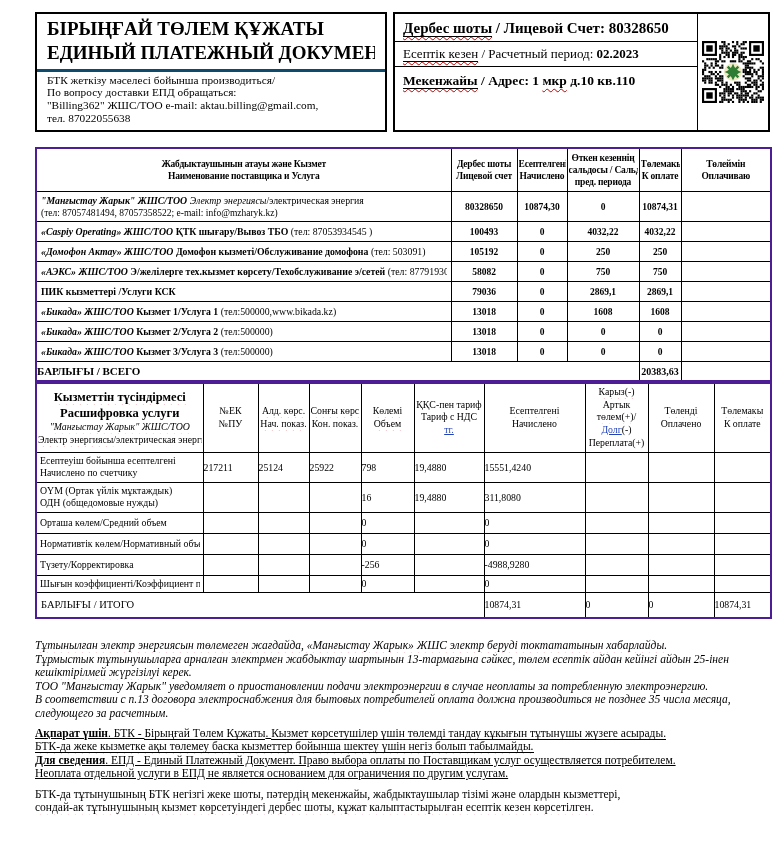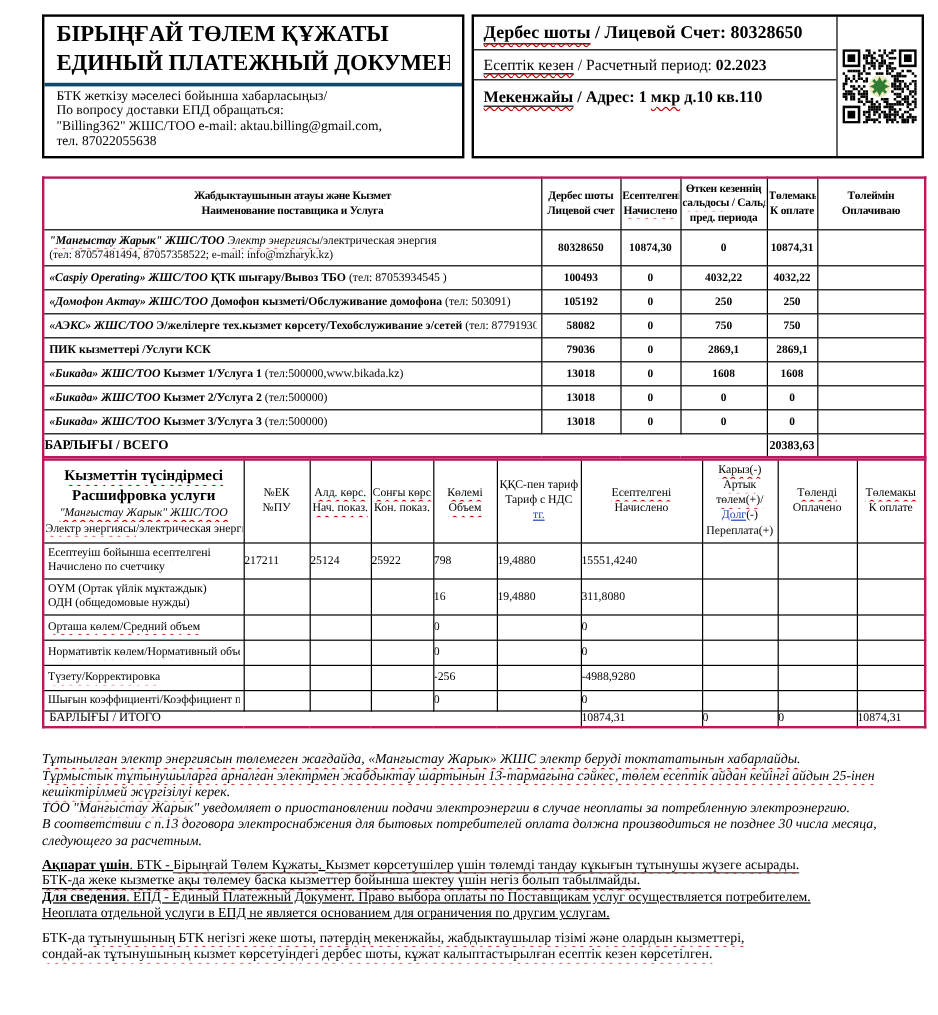--- a/index.html
+++ b/index.html
@@ -25,21 +25,21 @@
   .hd-right{flex:1;border:2px solid #000;box-sizing:border-box;display:flex}
   .acct{flex:1;display:flex;flex-direction:column;min-width:0}
   .acct-row{padding:4px 8px;box-sizing:border-box}
   .acct-row.rowa{font-size:15px;font-weight:bold;border-bottom:1px solid #000;padding-top:6px}
   .acct-row.rowb{font-size:13px;border-bottom:1px solid #000}
   .acct-row.rowc{font-size:13.5px;font-weight:bold;flex:1;padding-top:6px}
   .qr-cell{width:70px;border-left:1px solid #000;display:flex;align-items:center;justify-content:center}
   .qr{width:62px;height:62px}
 
   
-  table{border-collapse:collapse;table-layout:fixed;width:735px;border:2px solid #be185d}
+  table{border-collapse:collapse;table-layout:fixed;width:735px;border:2px solid #4c1d95}
   th,td{border:1px solid #000;overflow:hidden;vertical-align:middle;box-sizing:border-box;padding:0}
 
   
   .t1{margin-top:15px}
   .t1 th{font-size:9.5px;font-weight:bold;line-height:1.28;text-align:center;padding:3px 1px;letter-spacing:-0.2px}
   .t1 td.name{font-size:9.8px;text-align:left;padding:1px 4px;line-height:1.18}
   .t1 td.val{font-size:9.5px;font-weight:bold;text-align:center}
   .t1 tr.h1{height:20px}
   .t1 tr.h2{height:30px}
   .t1 tr.total{height:19px}
@@ -48,42 +48,42 @@
 
   
   .t2{}
   .t2 th{font-size:9.8px;font-weight:normal;line-height:1.3;text-align:center;padding:2px 1px;height:67px}
   .t2 th .line{white-space:nowrap}
   .t2 td.label{font-size:9.8px;text-align:left;padding:1px 3px;line-height:1.2}
   .t2 td.val{font-size:9.8px;text-align:left}
   .t2 tr.h1{height:21px}
   .t2 tr.h2{height:30px}
   .t2 tr.h1s{height:17px}
-  .t2 tr.total{height:14px}
+  .t2 tr.total{height:26px}
   .t2 td.total-label{font-size:10.5px;text-align:left;padding-left:4px}
 
   
   .notes{margin-top:20px;font-size:11.5px;line-height:1.18}
   .para{margin:0 0 6px 0}
   .para1{font-style:italic}
   .para3{margin-top:7px}
 </style>
 </head>
 <body>
 
 <div class="page">
 
   <div class="header">
     <div class="hd-left">
       <div class="hd-title">
           <div class="line"><span>БІРЫҢҒАЙ ТӨЛЕМ ҚҰЖАТЫ</span></div>
           <div class="line"><span>ЕДИНЫЙ ПЛАТЕЖНЫЙ ДОКУМЕНТ</span></div>
         </div>
       <div class="hd-contact">
-          <div class="line"><span>БТК </span><span class="sq">жеткізу мәселесі бойынша хабарласыңыз</span><span>/</span></div>
+          <div class="line"><span>БТК </span><span class="sq">жеткізу мәселесі бойынша производиться</span><span>/</span></div>
           <div class="line"><span>По вопросу доставки ЕПД обращаться:</span></div>
           <div class="line"><span>"Billing362" ЖШС/ТОО e-mail: aktau.billing@gmail.com,</span></div>
           <div class="line"><span>тел. 87022055638</span></div>
         </div>
     </div>
     <div class="hd-right">
       <div class="acct">
         <div class="acct-row rowa"><span class="u sq">Дербес шоты</span><span> / Лицевой Счет: 80328650</span></div>
         <div class="acct-row rowb"><span class="u sq">Есептік кезен</span><span> / Расчетный период: </span><span class="b">02.2023</span></div>
         <div class="acct-row rowc"><span class="u sq">Мекенжайы</span><span> / Адрес: 1 </span><span class="sq">мкр</span><span> д.10 кв.110</span></div>
@@ -700,21 +700,21 @@
       </tr>
     </tbody>
   </table>
 
   <div class="notes">
     <div class="para para1">
         <div class="line"><span class="sq">Тұтынылған электр энергиясын төлемеген жағдайда, «Манғыстау Жарык» ЖШС электр беруді токтататынын хабарлайды.</span></div>
         <div class="line"><span class="sq">Тұрмыстык тұтынушыларға арналған электрмен жабдыктау шартынын 13-тармағына сәйкес, төлем есептік айдан кейінгі айдын 25-інен</span></div>
         <div class="line"><span class="sq">кешіктірілмей жүргізілуі</span><span> керек.</span></div>
         <div class="line"><span>ТОО "</span><span class="sq">Манғыстау Жарык</span><span>" уведомляет о приостановлении подачи электроэнергии в случае неоплаты за потребленную электроэнергию.</span></div>
-        <div class="line"><span>В соответствии с п.13 договора электроснабжения для бытовых потребителей оплата должна производиться не позднее 30 числа месяца,</span></div>
+        <div class="line"><span>В соответствии с п.13 договора электроснабжения для бытовых потребителей оплата должна производиться не позднее 35 числа месяца,</span></div>
         <div class="line"><span>следующего за расчетным.</span></div>
       </div>
     <div class="para para2">
         <div class="line"><span class="b u">Ақпарат үшін</span><span class="u">. БТК - </span><span class="u sq">Бірыңғай Төлем Кұжаты</span><span class="u">. </span><span class="u sq">Кызмет көрсетушілер үшін төлемді тандау кұкығын тұтынушы жүзеге асырады.</span></div>
         <div class="line"><span class="u sq">БТК-да жеке кызметке ақы төлемеу баска кызметтер бойынша шектеу үшін негіз болып табылмайды.</span></div>
         <div class="line"><span class="b u">Для сведения</span><span class="u">. ЕПД - Единый Платежный Документ. Право выбора оплаты по Поставщикам услуг осуществляется потребителем.</span></div>
         <div class="line"><span class="u">Неоплата отдельной услуги в ЕПД не является основанием для ограничения по другим услугам.</span></div>
       </div>
     <div class="para para3">
         <div class="line"><span>БТК-да </span><span class="sq">тұтынушының БТК негізгі жеке шоты, пәтердің мекенжайы, жабдыктаушылар тізімі және олардын кызметтері,</span></div>

